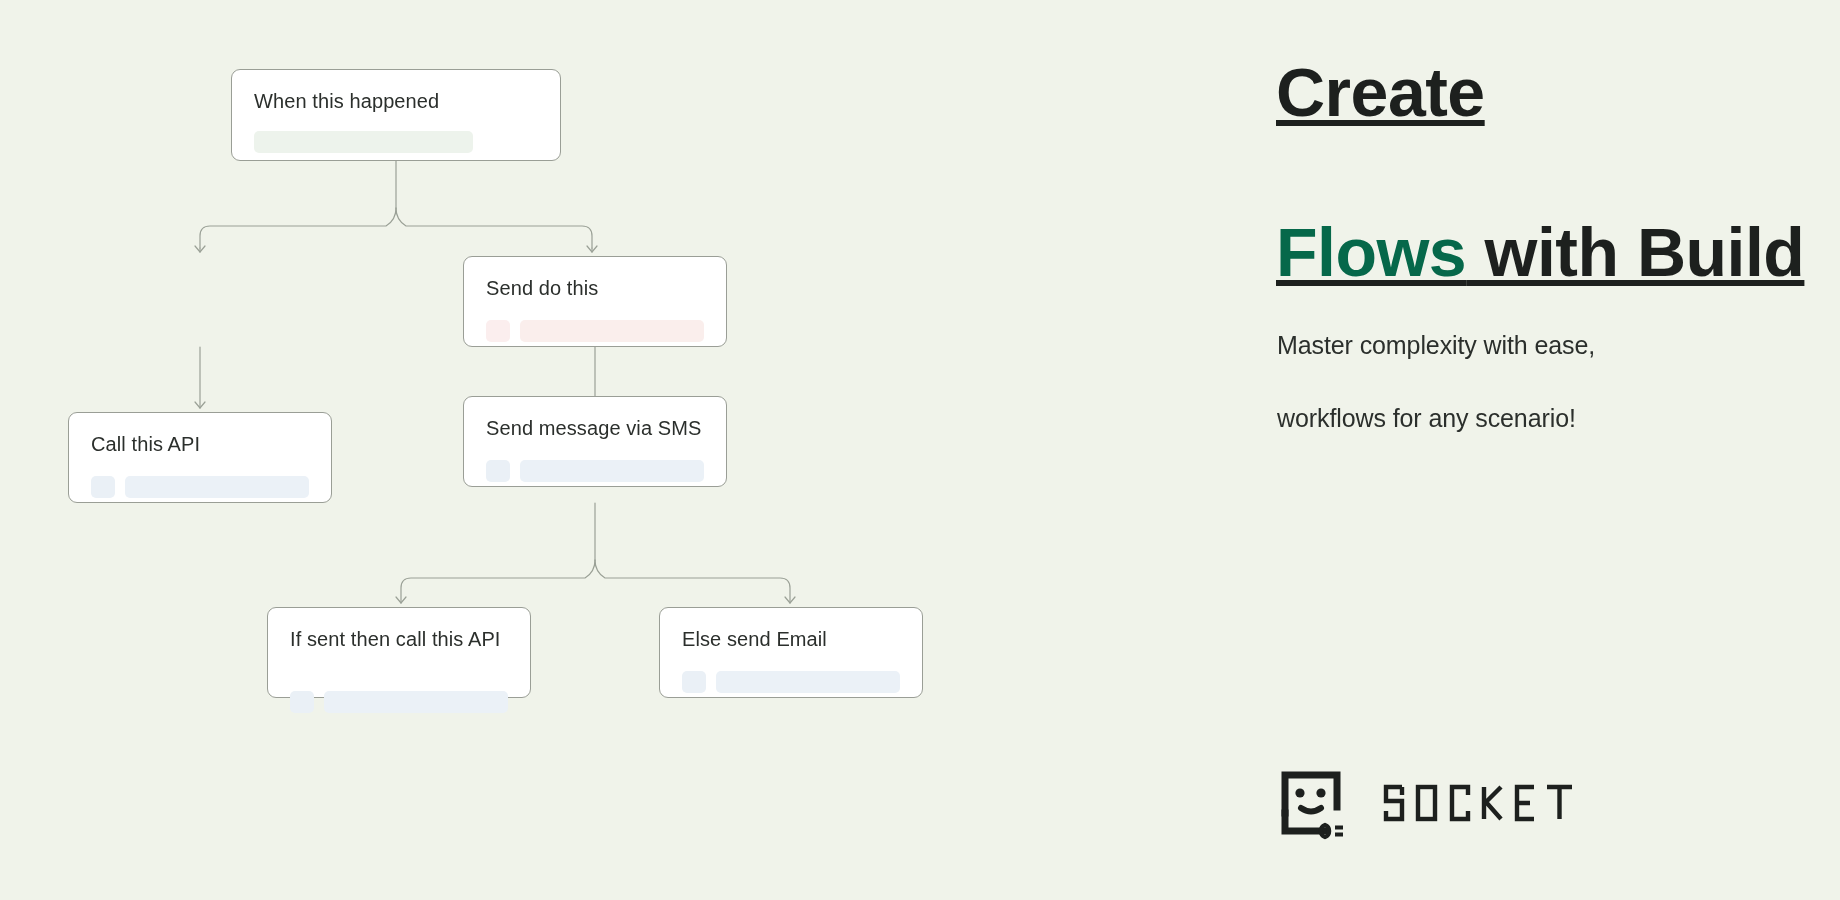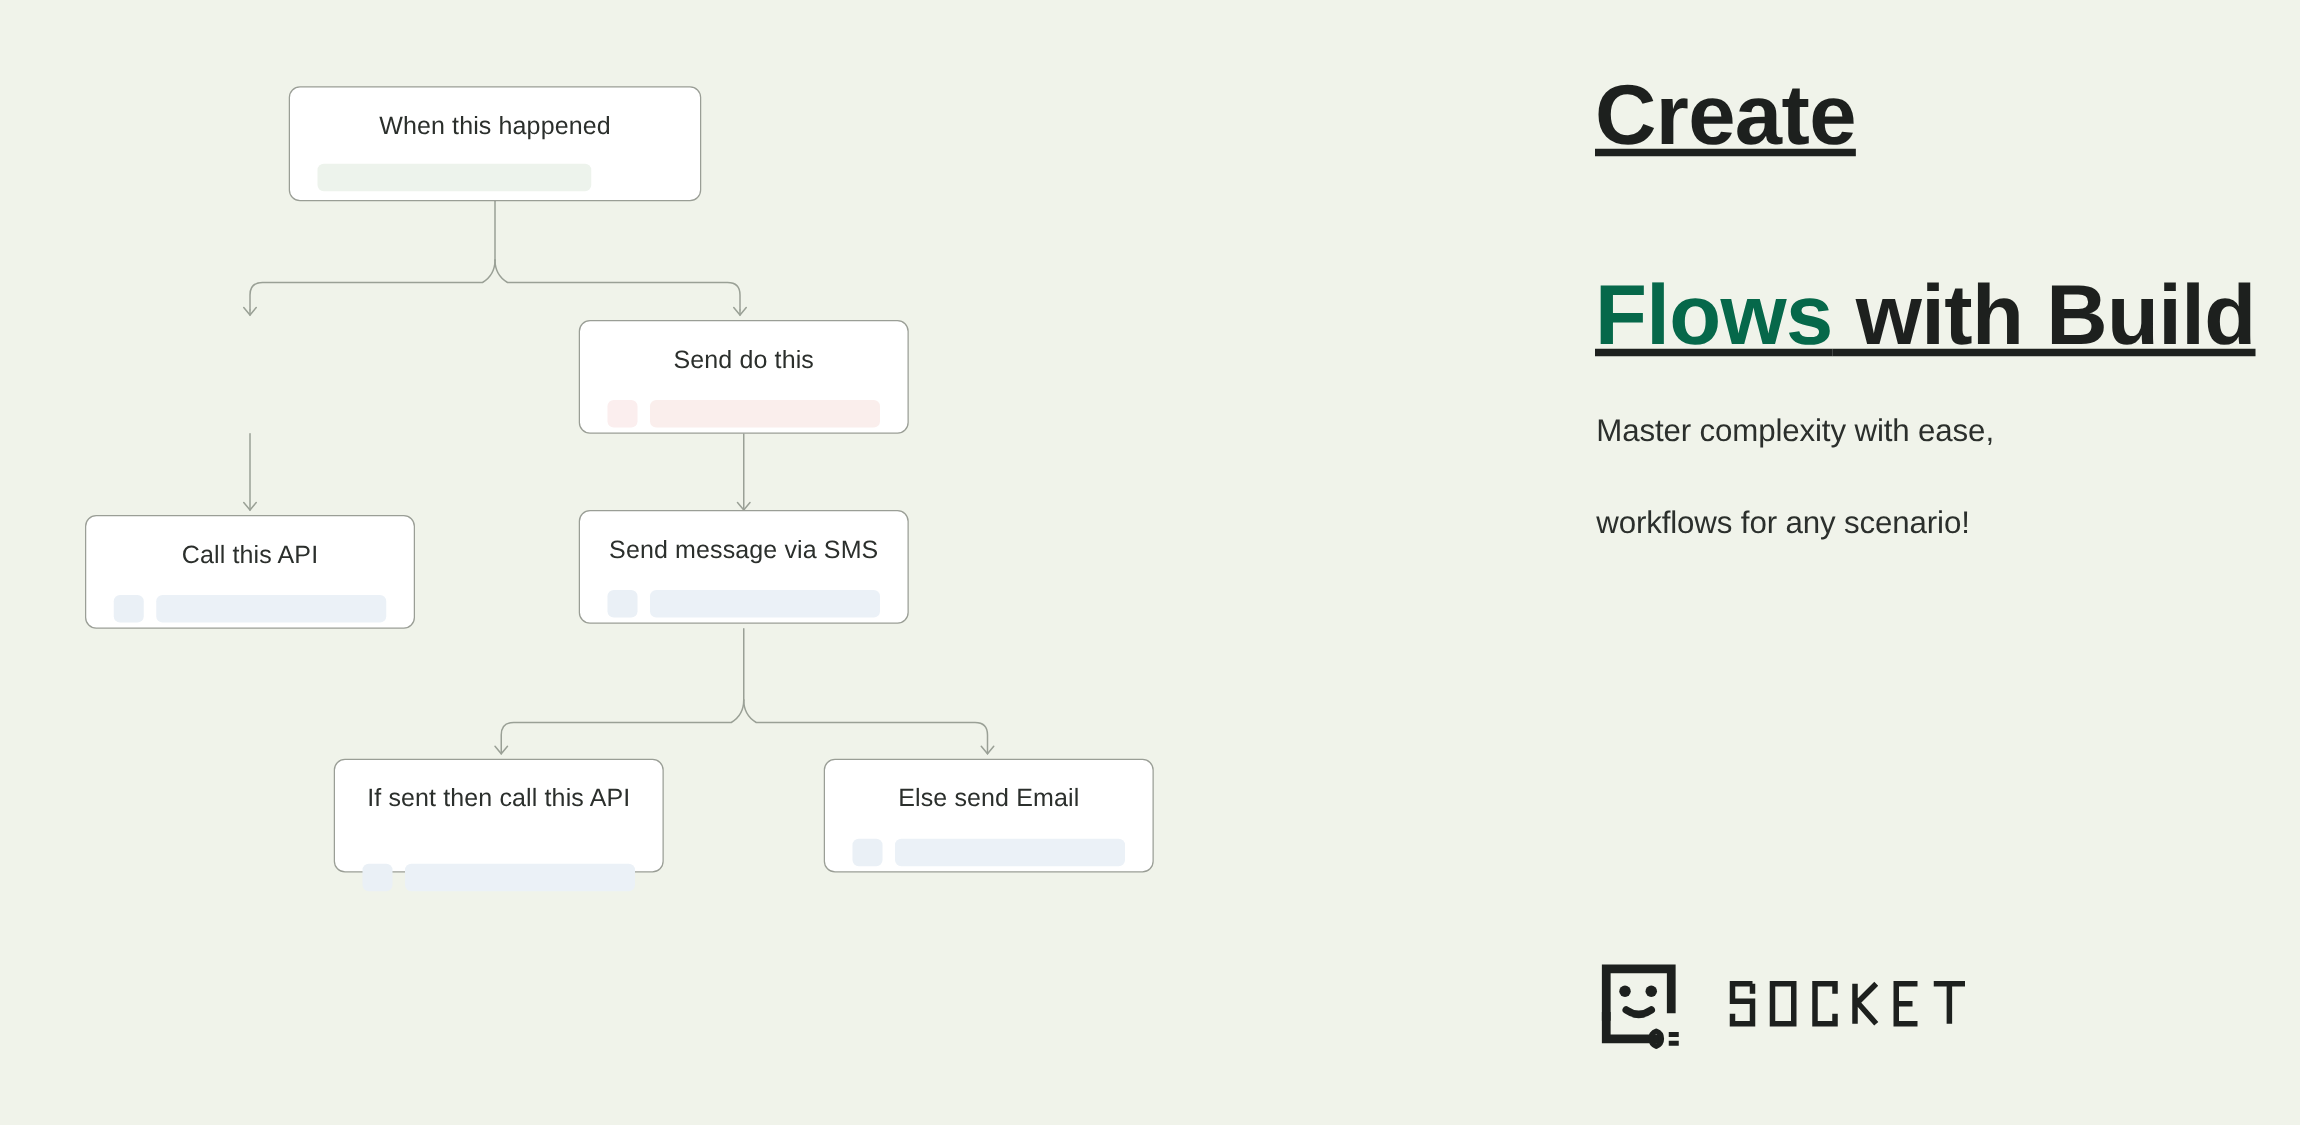--- a/index.html
+++ b/index.html
@@ -42,21 +42,20 @@
 
   .node {
     position: absolute;
     background: #ffffff;
     border: 1px solid #9a9e96;
     border-radius: 9px;
     padding: 20px 22px 18px 22px;
     display: flex;
     flex-direction: column;
     justify-content: space-between;
-    text-align: center;
   }
 
   .node-title {
     font-size: 20px;
     line-height: 1.15;
     color: #2b2f2c;
     letter-spacing: 0.1px;
     white-space: nowrap;
   }
 
@@ -77,21 +76,21 @@
     height: 22px;
     border-radius: 5px;
     flex: 1;
   }
 
   
   #node-trigger       { left: 231px; top: 69px;  width: 330px; height: 92px; }
   #node-if-branch     { left: 68px;  top: 256px; width: 264px; height: 91px; }
   #node-else-branch   { left: 463px; top: 256px; width: 264px; height: 91px; }
   #node-call-api      { left: 68px;  top: 412px; width: 264px; height: 91px; }
-  #node-send-sms      { left: 463px; top: 408px; width: 264px; height: 91px; }
+  #node-send-sms      { left: 463px; top: 396px; width: 264px; height: 91px; }
   #node-if-sent-api   { left: 267px; top: 607px; width: 264px; height: 91px; gap: 20px; }
   #node-else-email    { left: 659px; top: 607px; width: 264px; height: 91px; }
 
   #node-trigger .node-fields { margin-top: 18px; }
   #node-trigger .field-bar   { max-width: 219px; }
 
   
   .promo {
     position: absolute;
     left: 1263px;

